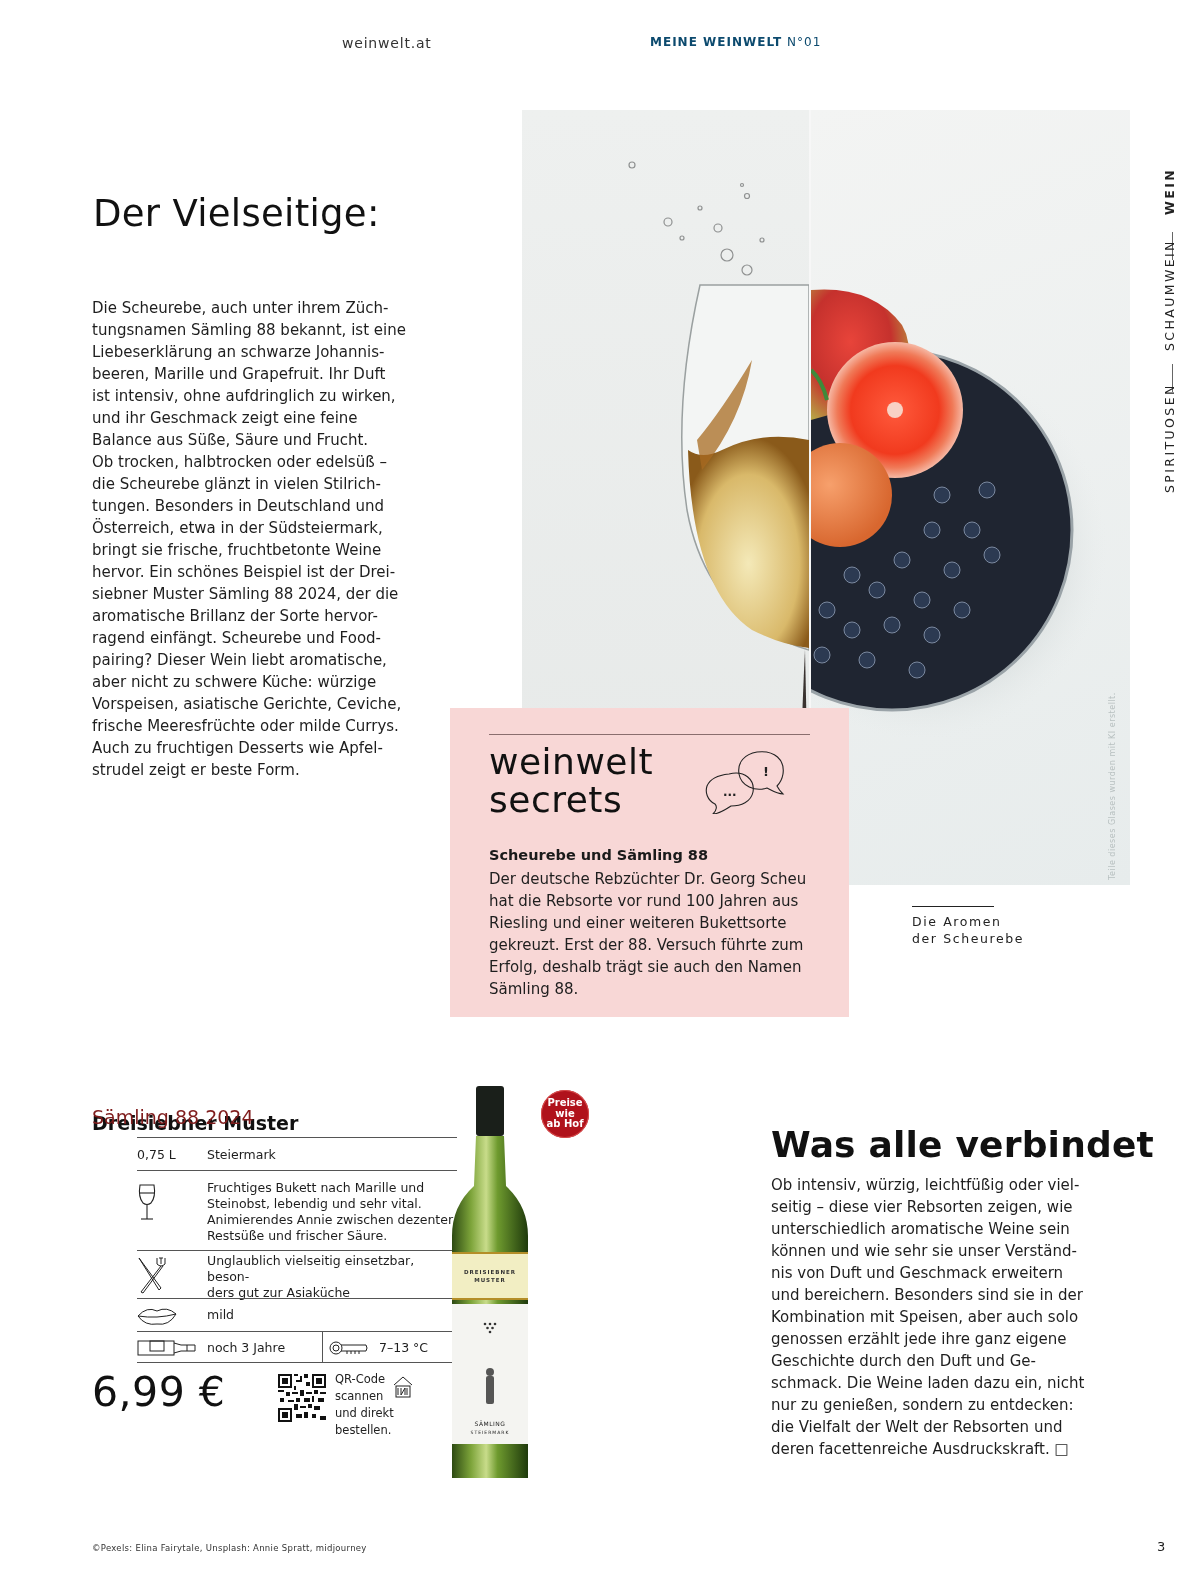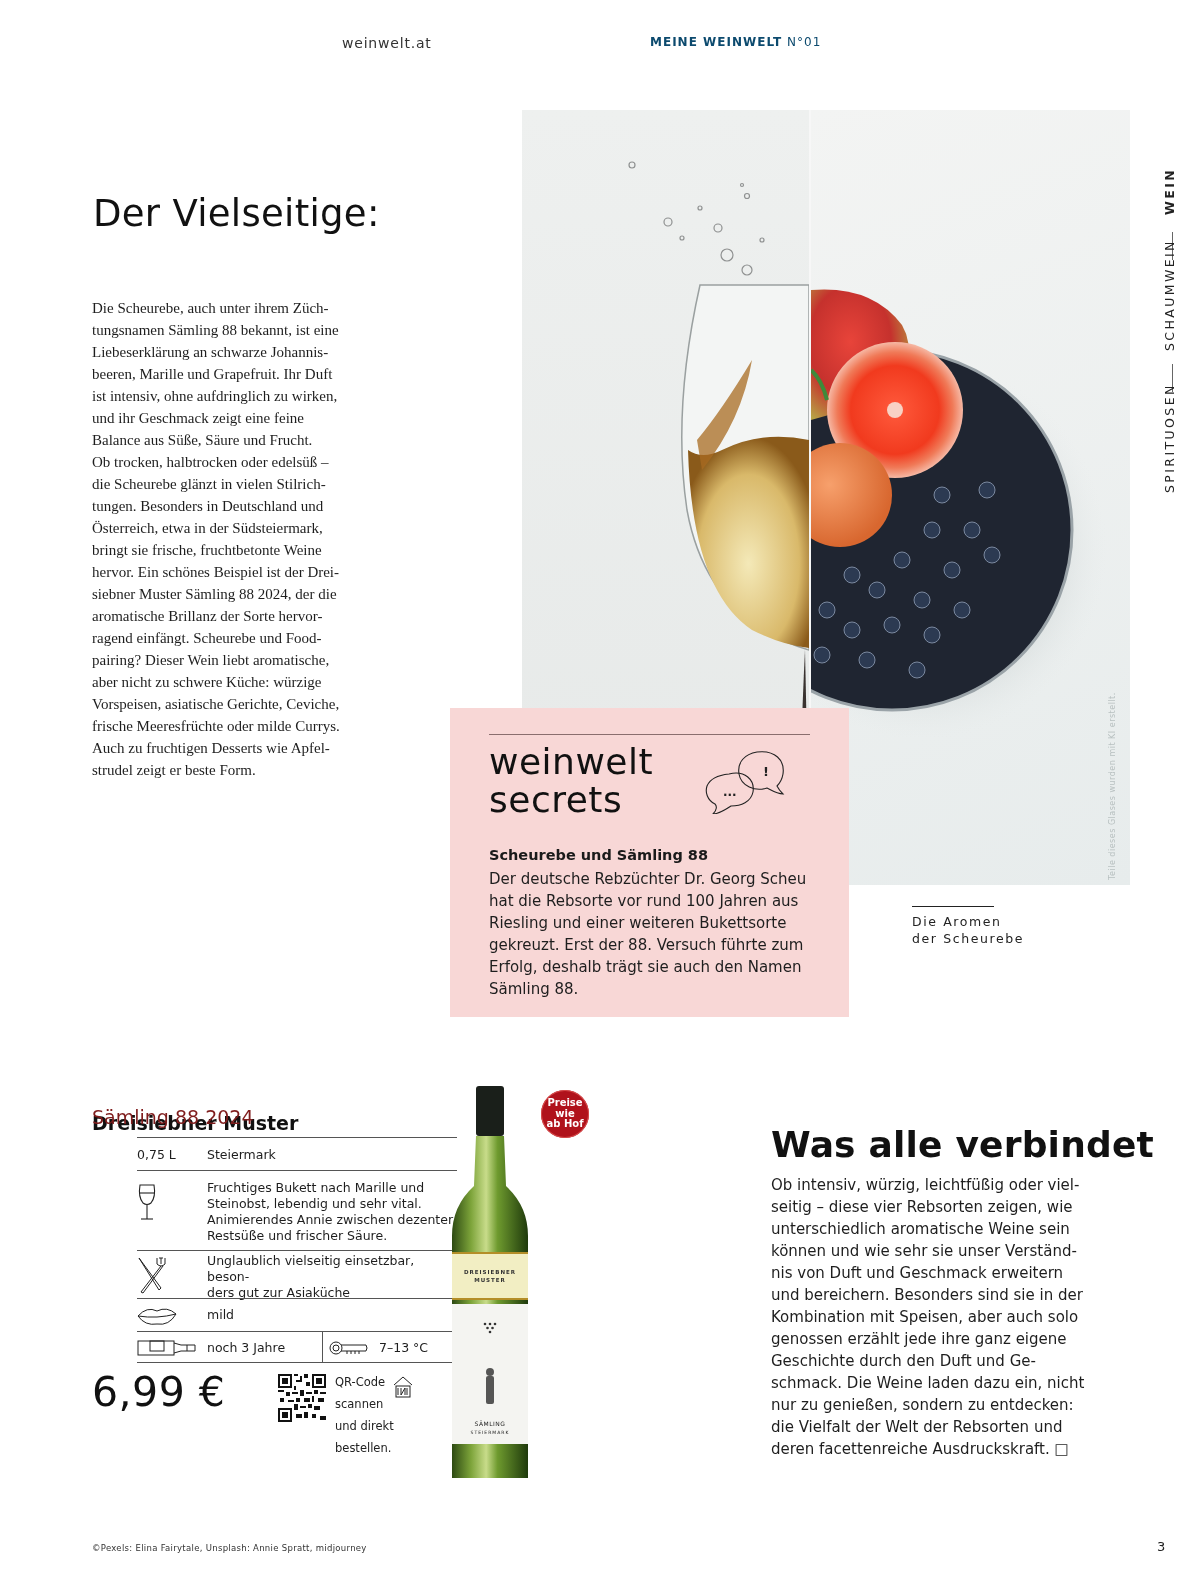--- a/index.html
+++ b/index.html
@@ -14,21 +14,21 @@
   
   .side-nav { position: absolute; left: 1152px; top: 160px; width: 34px; height: 340px; }
   .side-nav .item { position: absolute; left: 0; width: 34px; writing-mode: vertical-rl; transform: rotate(180deg);
     font-size: 12.5px; letter-spacing: 2.4px; color: #222; display: flex; align-items: center; justify-content: center; }
   .side-nav .item.active { font-weight: bold; }
   .side-nav .sep { position: absolute; left: 0; width: 34px; height: 1px; }
   .side-nav .sep i { position: absolute; right: 13px; width: 1px; height: 28px; background: #666; }
 
   
   .headline { position: absolute; left: 93px; top: 192px; font-size: 37px; line-height: 44px; font-weight: normal; color: #111; letter-spacing: 0.3px; }
-  .intro { position: absolute; left: 92px; top: 297px; width: 330px; font-size: 15px; line-height: 22px; color: #1e1e1e; font-family: Liberation Serif, serif; }
+  .intro { position: absolute; left: 92px; top: 297px; width: 330px; font-size: 15px; line-height: 22px; color: #1e1e1e; }
   .intro p { white-space: pre-line; }
 
   
   .hero { position: absolute; left: 522px; top: 110px; width: 608px; height: 775px; overflow: hidden; background: #edf0ef; }
   .hero .left-half { position: absolute; left: 0; top: 0; width: 287px; height: 100%; background: linear-gradient(180deg,#eef0ef,#e6e9e8); }
   .hero .right-half { position: absolute; left: 288px; top: 0; right: 0; height: 100%; background: linear-gradient(160deg,#f3f4f3,#e7ecec); }
   .hero .divider { position: absolute; left: 287px; top: 0; width: 2px; height: 100%; background: #f7f7f7; }
   .credit-vert { position: absolute; left: 1108px; top: 690px; width: 18px; height: 190px; writing-mode: vertical-rl; transform: rotate(180deg);
     font-size: 8px; color: #b8c0c0; letter-spacing: 0.5px; white-space: nowrap; overflow: hidden; }
 
@@ -45,21 +45,21 @@
 
   
   .product-name { position: absolute; left: 92px; top: 1112px; font-size: 19px; font-weight: bold; color: #111; }
   .product-sub { position: absolute; left: 92px; top: 1106px; font-size: 19px; color: #7f1d1d; }
   .spec { position: absolute; left: 92px; width: 320px; border-top: 1px solid #555; margin-left: 45px; }
   .spec .icon { position: absolute; left: 0; }
   .spec .txt { position: absolute; left: 70px; font-size: 12.5px; line-height: 16px; color: #1e1e1e; white-space: pre-line; }
   .spec .lbl { position: absolute; left: 0; font-size: 12.5px; color: #1e1e1e; }
   .price { position: absolute; left: 92px; top: 1368px; font-size: 41px; color: #111; letter-spacing: 0.5px; }
   .qr { position: absolute; left: 278px; top: 1374px; width: 48px; height: 48px; }
-  .qr-text { position: absolute; left: 335px; top: 1371px; font-size: 11.5px; line-height: 22px; color: #222; white-space: pre-line; }
+  .qr-text { position: absolute; left: 335px; top: 1371px; font-size: 11.5px; line-height: 17px; color: #222; white-space: pre-line; }
   .house-icon { position: absolute; left: 393px; top: 1375px; width: 20px; height: 24px; }
 
   
   .bottle { position: absolute; left: 452px; top: 1086px; width: 90px; height: 392px; }
   .badge { position: absolute; left: 541px; top: 1090px; width: 48px; height: 48px; border-radius: 50%; background: #b0121b;
     color: #fff; font-size: 10px; font-weight: bold; line-height: 10.5px; text-align: center; display: flex; align-items: center; justify-content: center;
     white-space: pre-line; box-shadow: 0 0 0 1px #d64a4a inset; }
 
   
   .outro-title { position: absolute; left: 771px; top: 1124px; font-size: 36px; color: #111; letter-spacing: 0.2px; }

